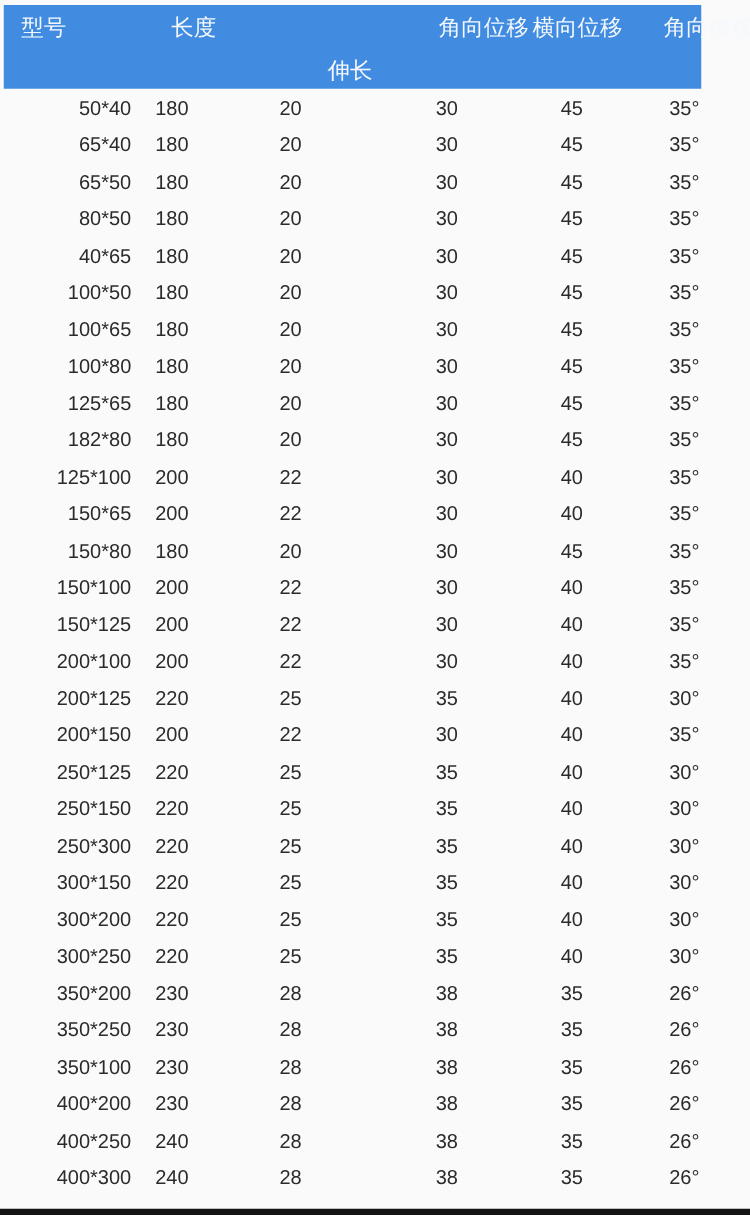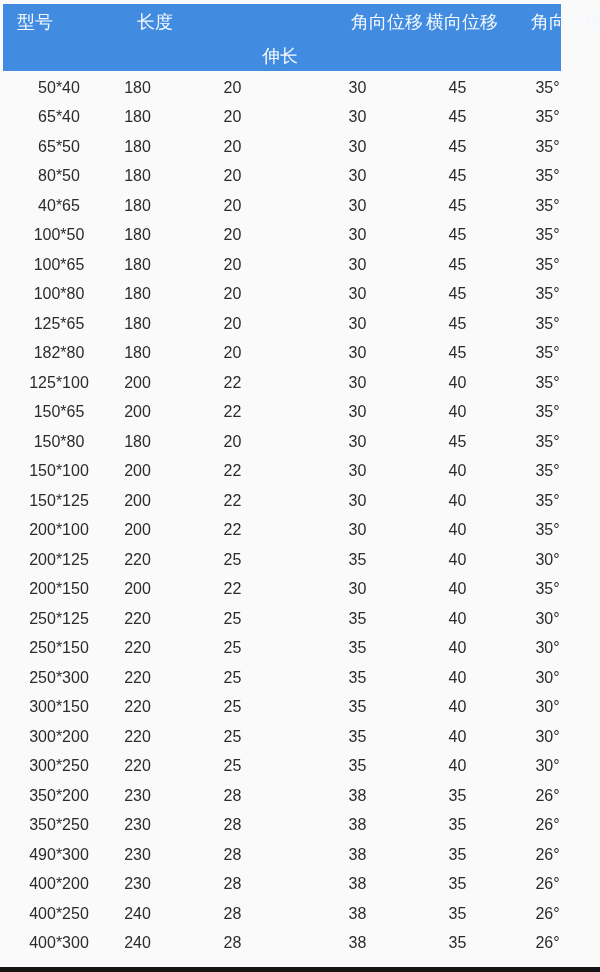--- a/index.html
+++ b/index.html
@@ -34,21 +34,21 @@
   }
   .table-header .grid-row.first{height:36px;}
   .table-header .grid-row.second{height:31px;}
   .hcell{text-align:right;white-space:nowrap;}
   .hcell.model{text-align:left;padding-left:14px;}
   .hcell.axial{grid-column:3 / 5;}
   
   .rows{padding-top:2px;}
   .data-row{height:29.5px;font-size:16px;font-weight:500;}
   .cell{text-align:center;white-space:nowrap;}
-  .cell.model{text-align:center;padding-left:13px;}
+  .cell.model{text-align:right;padding-left:13px;}
   
   .bottom-bar{
     position:absolute;left:0;bottom:0;
     width:600px;height:5px;
     background:var(--bar);
   }
 </style>
 </head>
 <body>
 
@@ -300,21 +300,21 @@
     <div class="grid-row data-row">
       <div class="cell model">350*250</div>
       <div class="cell">230</div>
       <div class="cell">28</div>
       <div class="cell">38</div>
       <div class="cell">35</div>
       <div class="cell">26°</div>
     </div>
 
     <div class="grid-row data-row">
-      <div class="cell model">490*300</div>
+      <div class="cell model">350*100</div>
       <div class="cell">230</div>
       <div class="cell">28</div>
       <div class="cell">38</div>
       <div class="cell">35</div>
       <div class="cell">26°</div>
     </div>
 
     <div class="grid-row data-row">
       <div class="cell model">400*200</div>
       <div class="cell">230</div>

